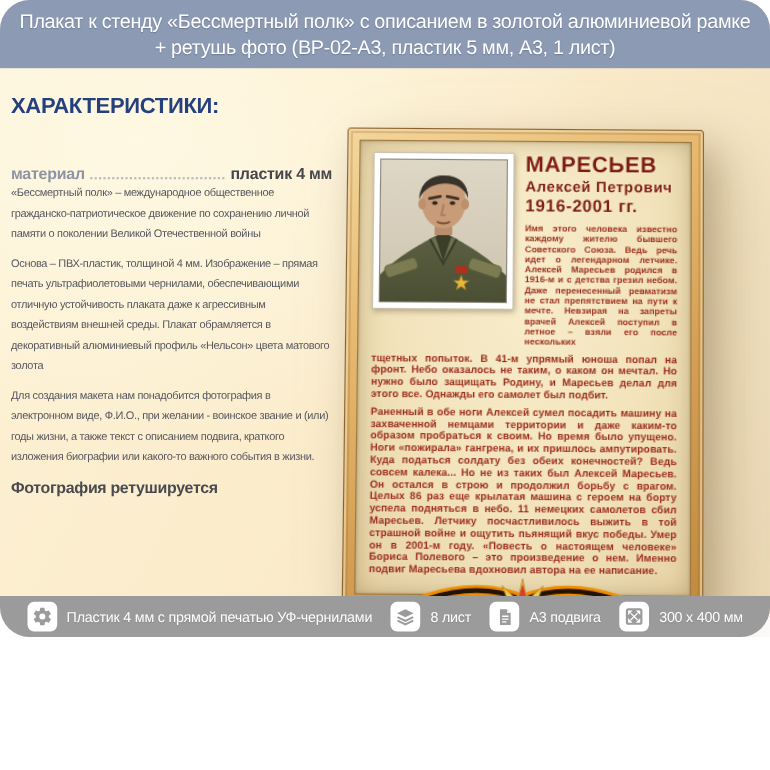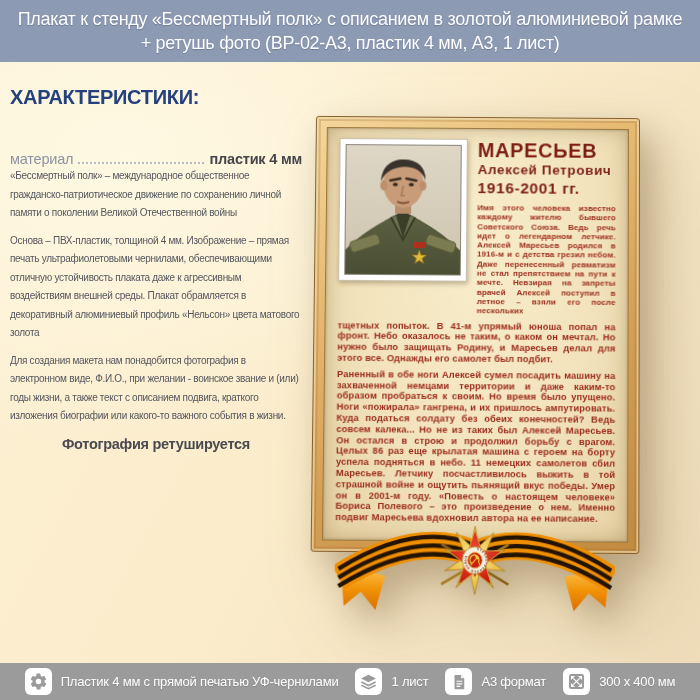--- a/index.html
+++ b/index.html
@@ -1,35 +1,35 @@
 <!DOCTYPE html>
 <html><head>
 <meta charset="utf-8">
 <style>
   html,body{margin:0;padding:0;}
-  .page{position:relative;width:700px;height:700px;overflow:hidden;
+  .page{position:relative;width:700px;height:579px;overflow:hidden;
     font-family:"Liberation Sans","DejaVu Sans",sans-serif;
     background:
       radial-gradient(ellipse 620px 420px at 18% 22%, rgba(255,250,230,.85), rgba(255,250,230,0) 70%),
-      linear-gradient(118deg,#fdf2d6 0%,#fbeccb 48%,#f3e2c0 86%,#eedbb8 100%);}
+      linear-gradient(118deg,#fdf2d6 0%,#fbeccb 48%,#f3e2c0 86%,#eedbb8 100%); border-radius: 27px;}
   
   .header{position:absolute;top:0;left:0;width:700px;height:62px;background:#8c9ab4;
     display:flex;flex-direction:column;align-items:center;justify-content:center;
     color:#fff;font-size:18px;line-height:24px;letter-spacing:-.3px;text-align:center;
     text-shadow:0 1px 1px rgba(60,70,95,.35);}
   
   .leftcol{position:absolute;left:10px;top:86px;width:292px;}
   .sec-heading{font-size:20px;font-weight:700;color:#24407e;letter-spacing:-.3px;margin:0 0 10px;}
   .char-row{display:flex;align-items:baseline;font-size:14.5px;letter-spacing:-.2px;height:26px;}
-  .char-label{font-weight:400;color:#8e93a6;white-space:nowrap;}
+  .char-label{font-weight:700;color:#8e93a6;white-space:nowrap;}
   .char-dots{flex:1;border-bottom:2px dotted #b6bac6;margin:0 5px 4px;}
   .char-value{font-weight:700;color:#45464c;white-space:nowrap;margin-top:32px;}
   .desc-block{margin-top:22px;}
   .desc-p{font-size:10px;line-height:18.5px;color:#55565e;letter-spacing:-.3px;margin:0 0 9px;}
-  .desc-note{font-size:14.5px;line-height:18.5px;color:#494a50;font-weight:700;letter-spacing:-.3px;margin:0;text-align:center;}
+  .desc-note{font-size:14.5px;line-height:18.5px;color:#494a50;font-weight:700;letter-spacing:-.3px;margin:0;}
   
   .poster{position:absolute;left:316px;top:117px;width:324px;height:430px;
     transform:perspective(1200px) rotateX(2.3deg) rotate(.4deg);transform-origin:50% 0;
     filter:drop-shadow(12px 16px 16px rgba(130,105,65,.38)) drop-shadow(26px 26px 34px rgba(130,105,65,.22));}
   .frame{position:absolute;inset:0;border-radius:3px;border:1px solid #8a5f2a;box-sizing:border-box;
     background:linear-gradient(150deg,#f4d79c 0%,#e7ba72 30%,#d5a055 62%,#c08a3f 100%);
     box-shadow:inset 0 0 0 2px rgba(255,240,200,.55), inset 0 0 0 4px rgba(150,100,40,.25);}
   .paper{position:absolute;inset:10px;border:1px solid #9c7a42;box-sizing:border-box;
     background:
       radial-gradient(ellipse at 50% 30%, #f8edcb 0%, #f2e3bc 55%, #e6d2a4 100%);
@@ -59,21 +59,21 @@
   .f-icon svg{display:block;}
   .f-label{color:#fff;font-size:13px;letter-spacing:-.2px;white-space:nowrap;text-shadow:0 1px 1px rgba(0,0,0,.12);}
 </style>
 </head>
 <body>
 
 <div class="page">
 
   <div class="header">
     <div>Плакат к стенду «Бессмертный полк» с описанием в золотой алюминиевой рамке</div>
-    <div>+ ретушь фото (ВР-02-А3, пластик 4 мм, А3, 1 лист)</div>
+    <div>+ ретушь фото (ВР-02-А3, пластик 5 мм, А3, 1 лист)</div>
   </div>
 
   <div class="leftcol">
     <div class="sec-heading">ХАРАКТЕРИСТИКИ:</div>
 
     <div class="char-row">
       <span class="char-label">материал</span>
       <span class="char-dots"></span>
       <span class="char-value">пластик 4 мм</span>
     </div>
@@ -223,32 +223,32 @@
     </div>
 
     <div class="f-item">
       <span class="f-icon">
         <svg width="19" height="19" viewBox="0 0 24 24">
           <path fill="#9b9b9b" d="M12 3.5 2.5 8.2l9.5 4.7 9.5-4.7z"></path>
           <path fill="none" stroke="#9b9b9b" stroke-width="2.1" d="M3 12.6l9 4.4 9-4.4"></path>
           <path fill="none" stroke="#9b9b9b" stroke-width="2.1" d="M3 16.6l9 4.4 9-4.4"></path>
         </svg>
       </span>
-      <span class="f-label">1 лист</span>
+      <span class="f-label">8 лист</span>
     </div>
 
     <div class="f-item">
       <span class="f-icon">
         <svg width="18" height="18" viewBox="0 0 24 24">
           <path fill="#9b9b9b" d="M6 2.5h8.6L19 6.9V21.5H6z"></path>
           <path fill="#fff" opacity=".85" d="M14.6 2.5 19 6.9h-4.4z"></path>
           <path stroke="#fff" stroke-width="1.6" d="M8.6 11h7.8M8.6 14.4h7.8M8.6 17.8h5.2"></path>
         </svg>
       </span>
-      <span class="f-label">А3 формат</span>
+      <span class="f-label">А3 подвига</span>
     </div>
 
     <div class="f-item">
       <span class="f-icon">
         <svg width="19" height="19" viewBox="0 0 24 24">
           <rect x="2.5" y="2.5" width="19" height="19" rx="3" fill="#9b9b9b"></rect>
           <g fill="#fff">
             <path d="M5 5h5.2L5 10.2z"></path>
             <path d="M19 5v5.2L13.8 5z"></path>
             <path d="M5 19v-5.2L10.2 19z"></path>

